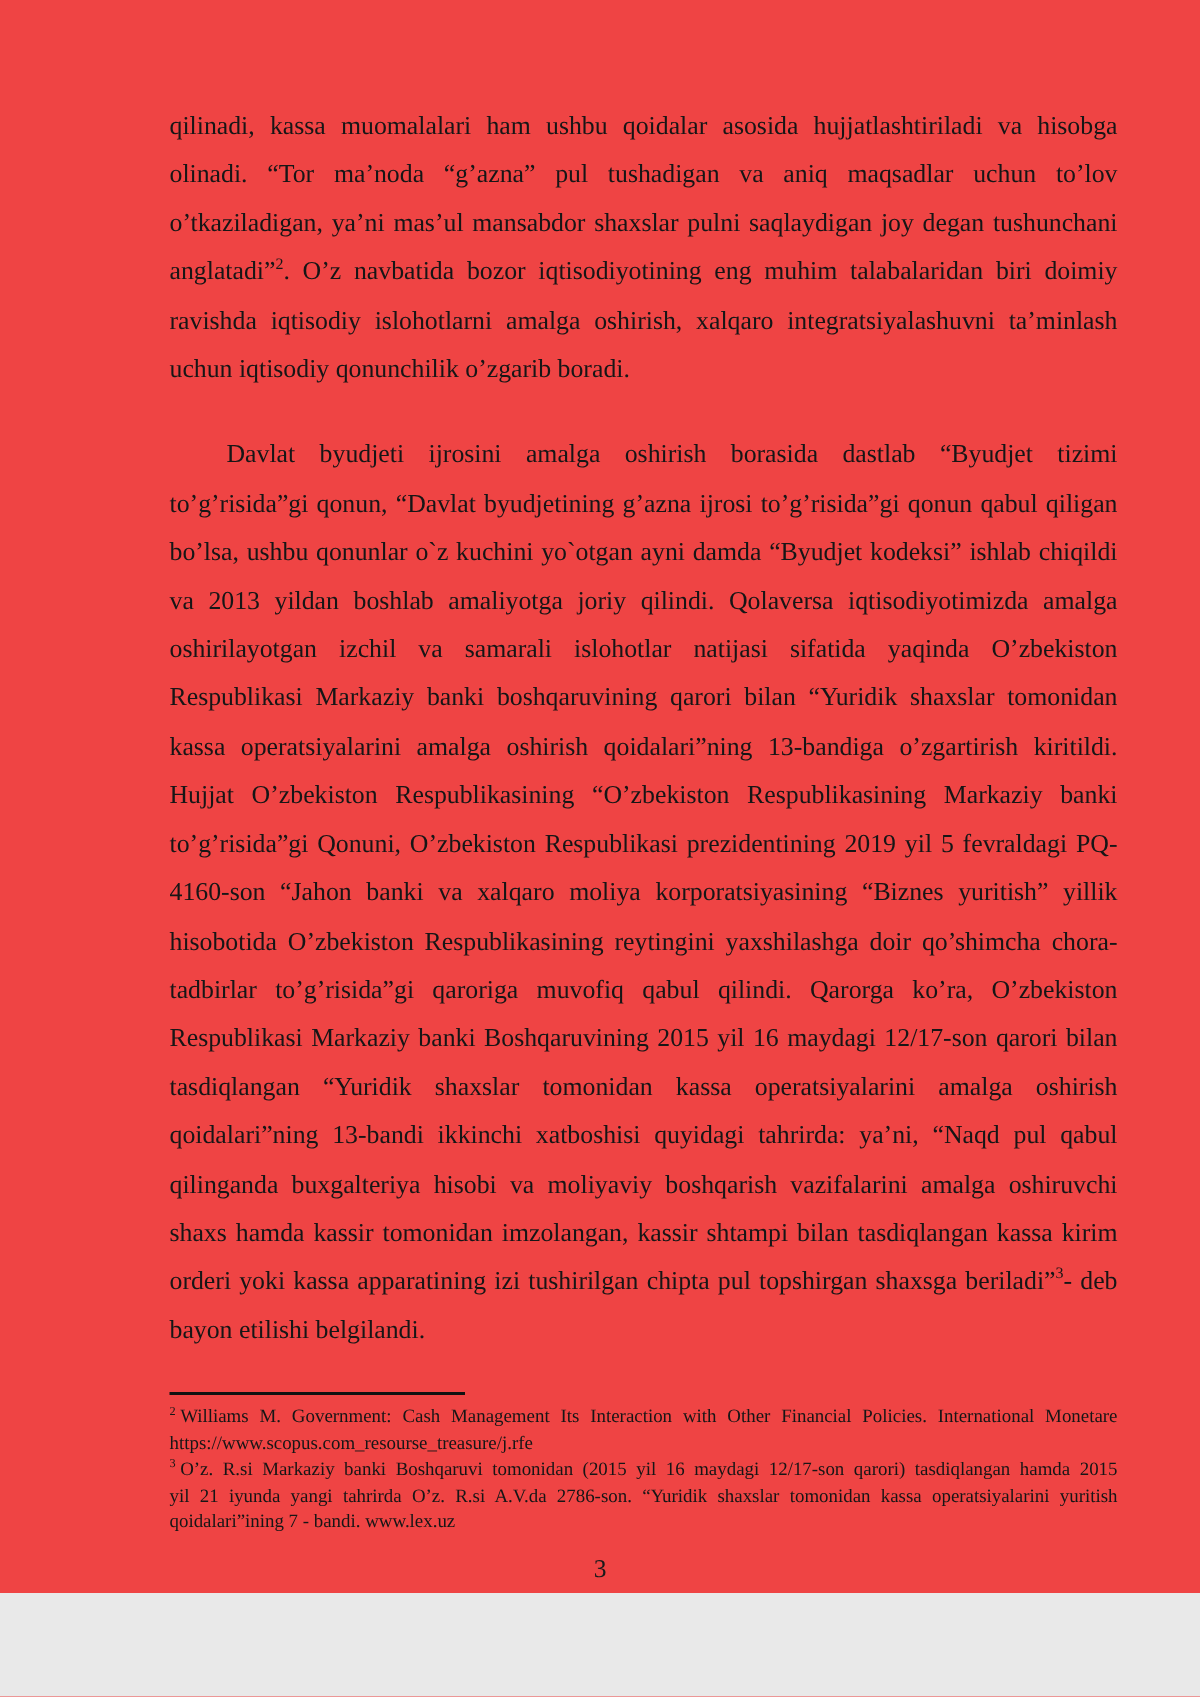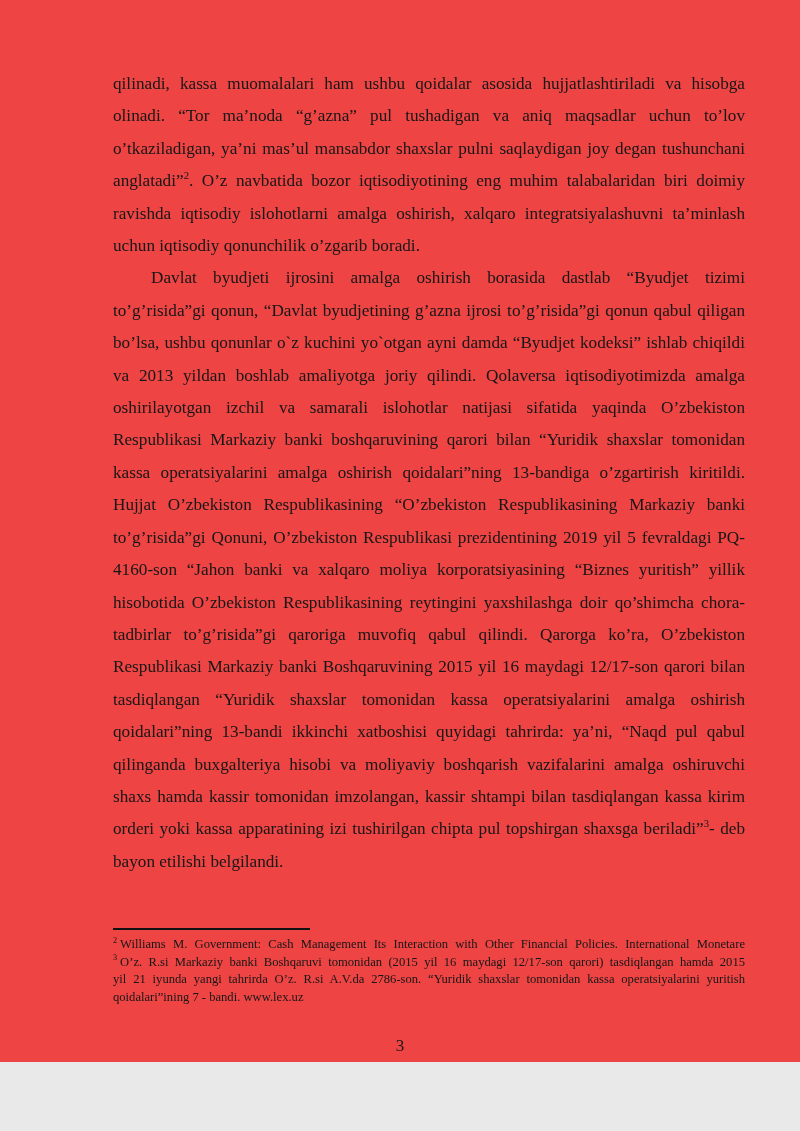--- a/index.html
+++ b/index.html
@@ -25,20 +25,21 @@
     font-size: 17.2px;
     line-height: 32.4px;
     text-align: justify;
   }
   .para {
     margin: 0;
     padding: 0;
   }
   .para.indented {
     text-indent: 38px;
+    margin-top: 25px;
   }
   sup.fnref {
     font-size: 0.62em;
     line-height: 0;
     vertical-align: super;
     letter-spacing: 0;
   }
   .footnote-area {
     position: absolute;
     top: 928px;
@@ -90,20 +91,21 @@
 
     <p class="para indented"><span>Davlat byudjeti ijrosini amalga oshirish borasida dastlab “Byudjet tizimi to’g’risida”gi qonun, “Davlat byudjetining g’azna ijrosi to’g’risida”gi qonun qabul qiligan bo’lsa, ushbu qonunlar o`z kuchini yo`otgan ayni damda “Byudjet kodeksi” ishlab chiqildi va 2013 yildan boshlab amaliyotga joriy qilindi. Qolaversa iqtisodiyotimizda amalga oshirilayotgan izchil va samarali islohotlar natijasi sifatida yaqinda O’zbekiston Respublikasi Markaziy banki boshqaruvining qarori bilan “Yuridik shaxslar tomonidan kassa operatsiyalarini amalga oshirish qoidalari”ning 13-bandiga o’zgartirish kiritildi. Hujjat O’zbekiston Respublikasining “O’zbekiston Respublikasining Markaziy banki to’g’risida”gi Qonuni, O’zbekiston Respublikasi prezidentining 2019 yil 5 fevraldagi PQ-4160-son “Jahon banki va xalqaro moliya korporatsiyasining “Biznes yuritish” yillik hisobotida O’zbekiston Respublikasining reytingini yaxshilashga doir qo’shimcha chora-tadbirlar to’g’risida”gi qaroriga muvofiq qabul qilindi. Qarorga ko’ra, O’zbekiston Respublikasi Markaziy banki Boshqaruvining 2015 yil 16 maydagi 12/17-son qarori bilan tasdiqlangan “Yuridik shaxslar tomonidan kassa operatsiyalarini amalga oshirish qoidalari”ning 13-bandi ikkinchi xatboshisi quyidagi tahrirda: ya’ni, “Naqd pul qabul qilinganda buxgalteriya hisobi va moliyaviy boshqarish vazifalarini amalga oshiruvchi shaxs hamda kassir tomonidan imzolangan, kassir shtampi bilan tasdiqlangan kassa kirim orderi yoki kassa apparatining izi tushirilgan chipta pul topshirgan shaxsga beriladi”</span><sup class="fnref">3</sup><span>- deb bayon etilishi belgilandi.</span></p>
 
   </div>
 
   <div class="footnote-area">
     <div class="fn-rule"></div>
 
     <div class="footnote">
       <div class="fn-line stretch"><sup class="fn-marker">2</sup><span>Williams M. Government: Cash Management Its Interaction with Other Financial Policies. International Monetare</span></div>
+      <div class="fn-line">https://www.scopus.com_resourse_treasure/j.rfe</div>
     </div>
 
     <div class="footnote">
       <div class="fn-line stretch"><sup class="fn-marker">3</sup><span>O’z. R.si Markaziy banki Boshqaruvi tomonidan (2015 yil 16 maydagi 12/17-son qarori) tasdiqlangan hamda 2015</span></div>
       <div class="fn-line stretch">yil 21 iyunda yangi tahrirda O’z. R.si A.V.da 2786-son. “Yuridik shaxslar tomonidan kassa operatsiyalarini yuritish</div>
       <div class="fn-line">qoidalari”ining 7 - bandi. www.lex.uz</div>
     </div>
   </div>
 
   <div class="page-number">3</div>

